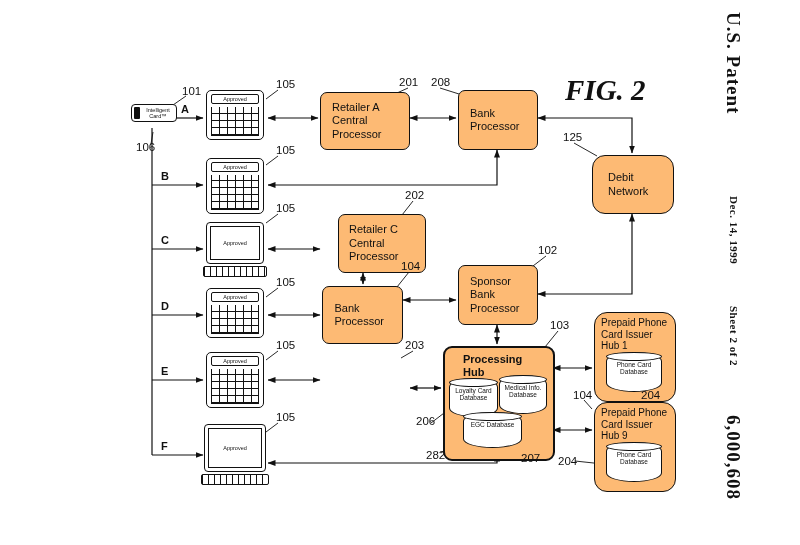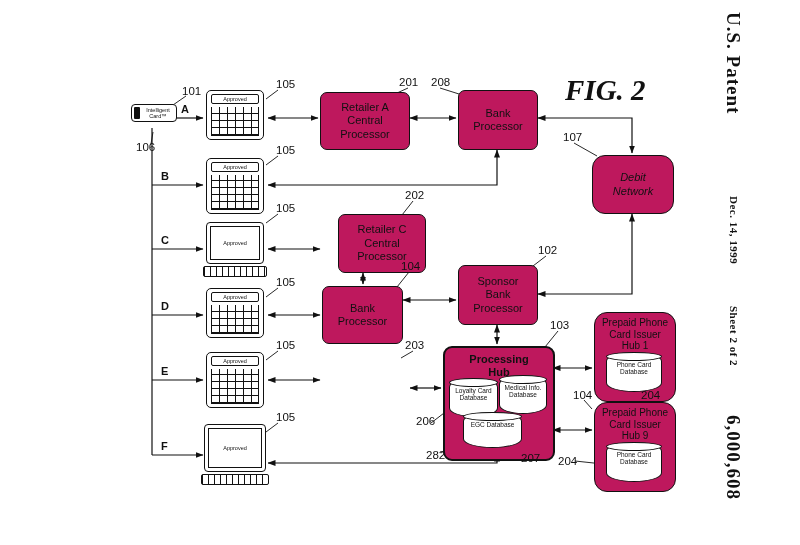--- a/index.html
+++ b/index.html
@@ -1,20 +1,20 @@
 <!DOCTYPE html>
 <html><head>
 <meta charset="utf-8">
 <style>
   html,body{margin:0;padding:0;background:#e8e8e8;}
   .sheet{position:relative;width:800px;height:545px;background:#fff;overflow:hidden;
          font-family:"Liberation Sans",sans-serif;color:#111;}
   .wires{position:absolute;left:0;top:0;}
-  .node{position:absolute;background:#be185d;border:1.4px solid #111;border-radius:7px;
-        display:flex;align-items:center;justify-content:center;text-align:center;
+  .node{position:absolute;background:#fdba74;border:1.4px solid #111;border-radius:7px;
+        display:flex;align-items:center;justify-content:center;text-align:left;
         font-size:11px;line-height:1.22;}
   .rounded{border-radius:13px;}
   .topalign{align-items:flex-start;padding-top:4px;font-size:10px;line-height:1.15;}
   .hubbox{border-width:2.6px;border-radius:9px;align-items:flex-start;padding-top:5px;font-weight:bold;}
   .cyl{position:absolute;background:#fff;border:1.2px solid #111;border-radius:50%/9px;
        text-align:center;}
   .cyl::before{content:"";position:absolute;left:-1px;right:-1px;top:-1px;height:9px;
        border:1.2px solid #111;border-radius:50%;box-sizing:border-box;background:#fff;}
   .cyl-label{position:relative;padding-top:8px;font-size:6.5px;line-height:1.12;}
   .ref{position:absolute;font-size:11.5px;}
@@ -158,21 +158,21 @@
     <div class="t-base"></div>
   </div>
 
   <div class="node" style="left:320px;top:92px;width:88px;height:56px;">
     <span style="width:66px;">Retailer A Central Processor</span>
     </div>
   <div class="node" style="left:458px;top:90px;width:78px;height:58px;">
     <span style="width:56px;">Bank Processor</span>
     </div>
   <div class="node rounded" style="left:592px;top:155px;width:80px;height:57px;">
-    <span style="width:50px;font-style:italic;">Debit Network</span>
+    <span style="width:50px;">Debit Network</span>
     </div>
   <div class="node" style="left:322px;top:214px;width:86px;height:57px;margin-left:16px;">
     <span style="width:66px;">Retailer C Central Processor</span>
     </div>
   <div class="node" style="left:322px;top:286px;width:79px;height:56px;">
     <span style="width:56px;">Bank Processor</span>
     </div>
   <div class="node" style="left:458px;top:265px;width:78px;height:58px;">
     <span style="width:56px;">Sponsor Bank Processor</span>
     </div>
@@ -213,21 +213,21 @@
   <div class="ref" style="left:182px;top:85px;">101</div>
   <div class="ref" style="left:136px;top:141px;">106</div>
   <div class="ref" style="left:276px;top:78px;">105</div>
   <div class="ref" style="left:276px;top:144px;">105</div>
   <div class="ref" style="left:276px;top:202px;">105</div>
   <div class="ref" style="left:276px;top:276px;">105</div>
   <div class="ref" style="left:276px;top:339px;">105</div>
   <div class="ref" style="left:276px;top:411px;">105</div>
   <div class="ref" style="left:399px;top:76px;">201</div>
   <div class="ref" style="left:431px;top:76px;">208</div>
-  <div class="ref" style="left:563px;top:131px;">107</div>
+  <div class="ref" style="left:563px;top:131px;">125</div>
   <div class="ref" style="left:405px;top:189px;">202</div>
   <div class="ref" style="left:401px;top:260px;">104</div>
   <div class="ref" style="left:538px;top:244px;">102</div>
   <div class="ref" style="left:405px;top:339px;">203</div>
   <div class="ref" style="left:550px;top:319px;">103</div>
   <div class="ref" style="left:416px;top:415px;">206</div>
   <div class="ref" style="left:426px;top:449px;">282</div>
   <div class="ref" style="left:521px;top:452px;">207</div>
   <div class="ref" style="left:573px;top:389px;">104</div>
   <div class="ref" style="left:641px;top:389px;">204</div>

